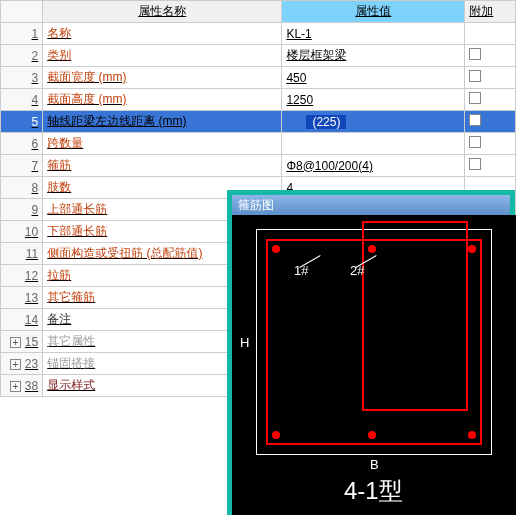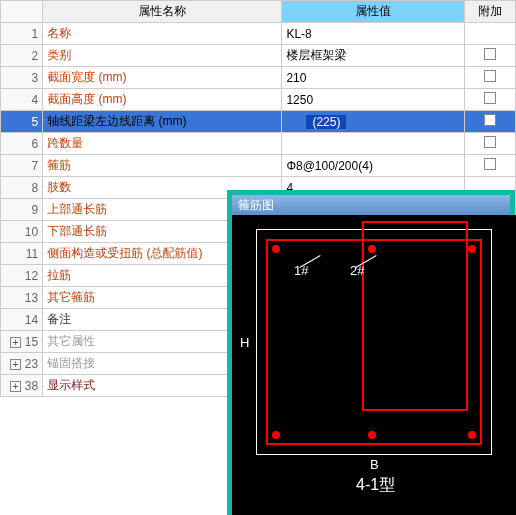--- a/index.html
+++ b/index.html
@@ -1,27 +1,27 @@
 <!DOCTYPE html>
 <html><head>
 <meta charset="utf-8">
 <style>
   * { box-sizing: border-box; margin: 0; padding: 0; }
   body { font-family: "Microsoft YaHei", Arial, sans-serif; font-size: 12px; background: #fff; width: 516px; height: 515px; position: relative; overflow: hidden; }
   
-  table { border-collapse: collapse; width: 100%; }
+  table { border-collapse: collapse; width: 100%; text-decoration: underline; }
   th, td { border: 1px solid #ccc; padding: 2px 4px; height: 20px; text-align: left; vertical-align: middle; }
   th { background: #f0f0f0; font-weight: normal; text-align: center; }
   
   .col-num { width: 30px; text-align: right; color: #666; background: #f8f8f8; }
   .col-name { width: 170px; color: #c2410c; }
   .col-name.black { color: #333; margin-left: 7px; }
   .col-name.gray { color: #999; }
   .col-val { width: 130px; }
-  .col-extra { width: 36px; text-align: center; }
+  .col-extra { width: 36px; text-align: left; }
   
   th.val { background: #7dd3fc; }
   
   .selected-row td { background: #3875d7; color: #fff; }
   .selected-row .col-num { background: #3875d7; color: #fff; }
   .selected-row .col-name { color: #000000; }
   
   .sel-val { background: #1046b8; color: #fff; display: inline-block; padding: 0 6px; margin-left: 20px; }
   
   .chk { display: inline-block; width: 12px; height: 12px; border: 1px solid #888; background: #fff; }
@@ -48,33 +48,33 @@
       <th class="col-num"></th>
       <th>属性名称</th>
       <th class="val">属性值</th>
       <th class="col-extra">附加</th>
     </tr>
   </thead>
   <tbody id="tb">
       <tr>
         <td class="col-num">1</td>
         <td class="col-name">名称</td>
-        <td class="col-val">KL-8</td>
+        <td class="col-val">KL-1</td>
         <td class="col-extra"></td>
       </tr>
       <tr>
         <td class="col-num">2</td>
         <td class="col-name">类别</td>
         <td class="col-val">楼层框架梁</td>
         <td class="col-extra"><span class="chk"></span></td>
       </tr>
       <tr>
         <td class="col-num">3</td>
         <td class="col-name">截面宽度 (mm)</td>
-        <td class="col-val">210</td>
+        <td class="col-val">450</td>
         <td class="col-extra"><span class="chk"></span></td>
       </tr>
       <tr>
         <td class="col-num">4</td>
         <td class="col-name">截面高度 (mm)</td>
         <td class="col-val">1250</td>
         <td class="col-extra"><span class="chk"></span></td>
       </tr>
       <tr class="selected-row">
         <td class="col-num">5</td>
@@ -170,15 +170,15 @@
     <div class="dot" style="left:40px;top:216px"></div>
     <div class="dot" style="left:236px;top:216px"></div>
     <div class="dot" style="left:136px;top:30px"></div>
     <div class="dot" style="left:136px;top:216px"></div>
     <div class="line" style="left:66px;top:46px;width:24px;height:1px;transform:rotate(-30deg)"></div>
     <div class="line" style="left:122px;top:46px;width:24px;height:1px;transform:rotate(-30deg)"></div>
     <div class="label" style="left:62px;top:48px">1#</div>
     <div class="label" style="left:118px;top:48px">2#</div>
     <div class="label" style="left:8px;top:120px">H</div>
     <div class="label" style="left:138px;top:242px">B</div>
-    <div class="label" style="left:124px;top:260px;font-size:16px">4-1型</div>
+    <div class="label" style="left:112px;top:260px;font-size:24px">4-1型</div>
   </div>
 </div>
 
 </body></html>

